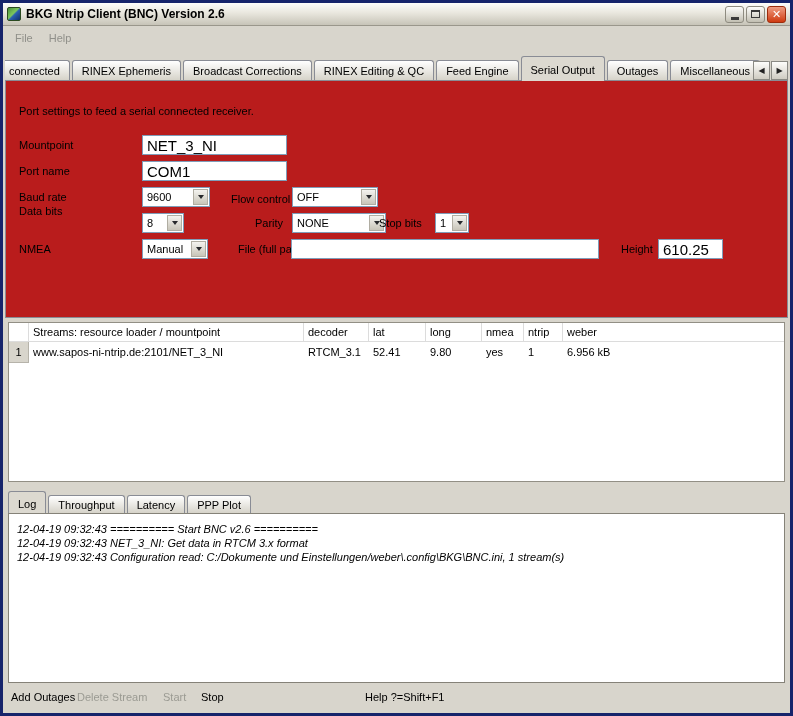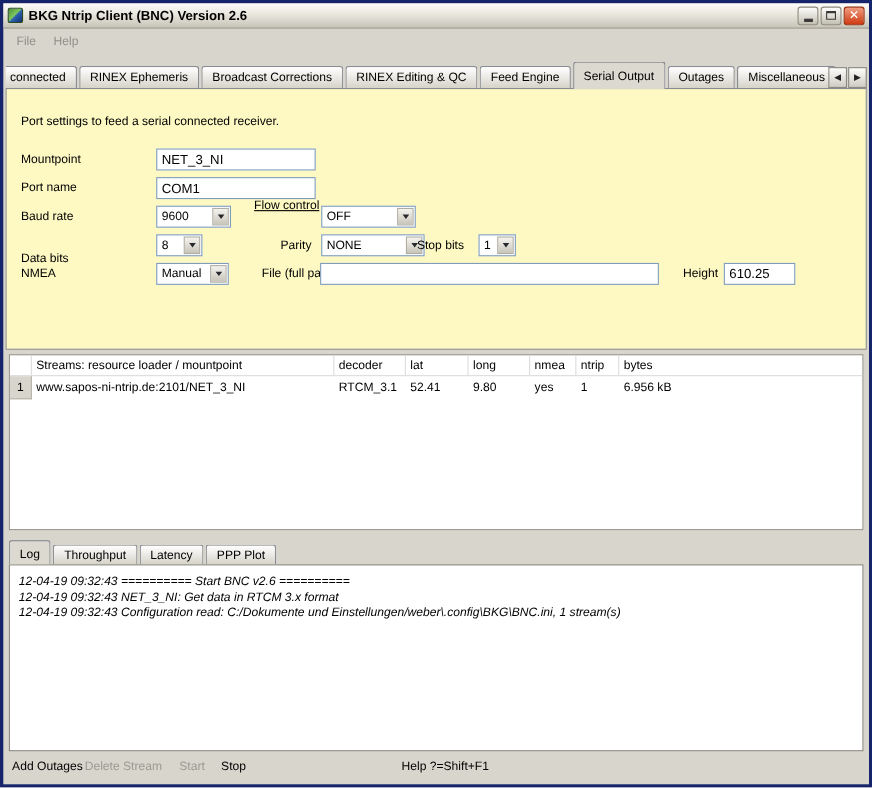--- a/index.html
+++ b/index.html
@@ -31,24 +31,24 @@
   .tabbar{position:absolute;top:53px;left:2px;right:2px;height:25px;display:flex;align-items:flex-end;z-index:4;}
   .tab{height:20px;padding:4px 9px 0;border:1px solid #898c95;border-bottom:none;border-radius:3px 3px 0 0;
     background:linear-gradient(#ffffff,#d6d3c9);margin-right:2px;white-space:nowrap;margin-bottom:1px;}
   .tab.selected{height:25px;padding-top:7px;background:#dcd9d0;margin-bottom:0;position:relative;z-index:6;}
   .tab.first{border-left:none;border-radius:0 3px 0 0;padding-left:4px;}
   .tab-scroll{position:absolute;right:0;bottom:1px;display:flex;}
   .scroll-btn{width:17px;height:19px;border:1px solid #8a8a84;background:linear-gradient(#fdfdfb,#cfccc2);
     display:flex;align-items:center;justify-content:center;font-size:8px;color:#222;margin-left:1px;}
 
   
-  .panel{position:absolute;top:77px;left:2px;right:2px;height:238px;background:#fef9c3;border:1px solid #898c95;z-index:3;}
+  .panel{position:absolute;top:77px;left:2px;right:2px;height:238px;background:#b91c1c;border:1px solid #898c95;z-index:3;}
   .plabel{position:absolute;height:20px;line-height:20px;white-space:nowrap;}
   .text-input{position:absolute;height:20px;border:1px solid #7f9db9;background:#fff;font-family:inherit;
-    font-size:12px;padding:2px 4px;margin:0;}
+    font-size:15px;padding:2px 4px;margin:0;}
   .combo{position:absolute;height:20px;border:1px solid #7f9db9;background:#fff;}
   .combo .val{position:absolute;left:4px;top:2px;line-height:14px;white-space:nowrap;}
   .combo .arrow-box{position:absolute;right:1px;top:1px;bottom:1px;width:15px;
     background:linear-gradient(#f4f3ef,#c8c5b9);border:1px solid #b0ada2;display:flex;align-items:center;justify-content:center;}
   .tri-down{width:0;height:0;border-left:3px solid transparent;border-right:3px solid transparent;border-top:4px solid #27292c;}
 
   
   .streams{position:absolute;top:319px;left:5px;width:777px;height:160px;background:#fff;border:1px solid #928f85;}
   .tgrid{display:grid;grid-template-columns:20px 275px 65px 57px 56px 42px 39px 1fr;}
   .thead{height:19px;line-height:18px;border-bottom:1px solid #dcdcdc;}
@@ -126,29 +126,29 @@
     <div class="plabel" style="left:13px;top:80px;">Port name</div>
     <input class="text-input" style="left: 136px; top: 80px; width: 145px;" value="COM1">
 
     <div class="plabel" style="left:13px;top:106px;">Baud rate</div>
     <div class="combo" style="left:136px;top:106px;width:68px;">
       <span class="val">9600</span>
       <span class="arrow-box">
           <span class="tri-down"></span>
         </span>
     </div>
-    <div class="plabel" style="left:225px;top:96px;text-decoration:underline;">Flow control</div>
+    <div class="plabel" style="left:225px;top:108px;">Flow control</div>
     <div class="combo" style="left:286px;top:106px;width:86px;">
       <span class="val">OFF</span>
       <span class="arrow-box">
           <span class="tri-down"></span>
         </span>
     </div>
 
-    <div class="plabel" style="left:13px;top:144px;">Data bits</div>
+    <div class="plabel" style="left:13px;top:120px;">Data bits</div>
     <div class="combo" style="left:136px;top:132px;width:42px;">
       <span class="val">8</span>
       <span class="arrow-box">
           <span class="tri-down"></span>
         </span>
     </div>
     <div class="plabel" style="left:249px;top:132px;">Parity</div>
     <div class="combo" style="left:286px;top:132px;width:94px;">
       <span class="val">NONE</span>
       <span class="arrow-box">
@@ -178,21 +178,21 @@
 
   <div class="streams">
     <div class="tgrid thead">
       <div class="th"></div>
       <div class="th">Streams:  resource loader / mountpoint</div>
       <div class="th">decoder</div>
       <div class="th">lat</div>
       <div class="th">long</div>
       <div class="th">nmea</div>
       <div class="th">ntrip</div>
-      <div class="th last">bytes</div>
+      <div class="th last">weber</div>
     </div>
     <div class="tgrid trow">
       <div class="gutter-cell">1</div>
       <div class="td">www.sapos-ni-ntrip.de:2101/NET_3_NI</div>
       <div class="td">RTCM_3.1</div>
       <div class="td">52.41</div>
       <div class="td">9.80</div>
       <div class="td">yes</div>
       <div class="td">1</div>
       <div class="td">6.956 kB</div>

